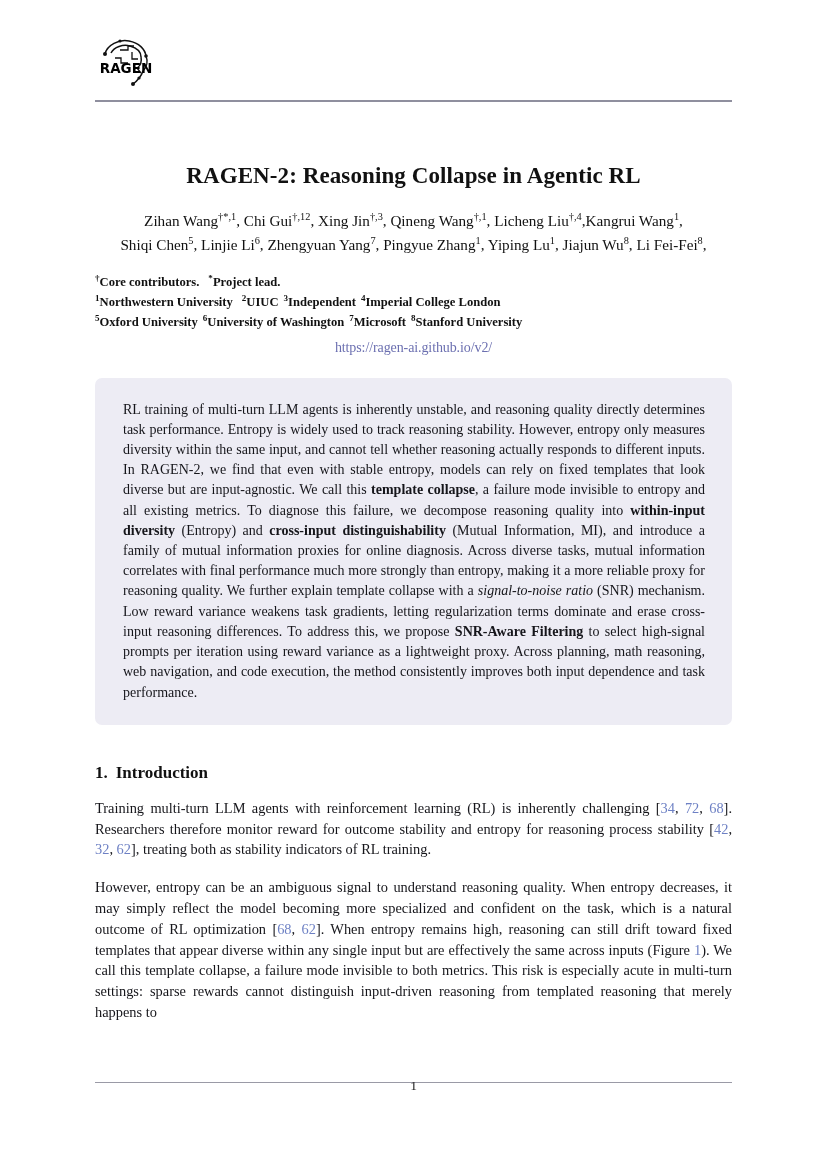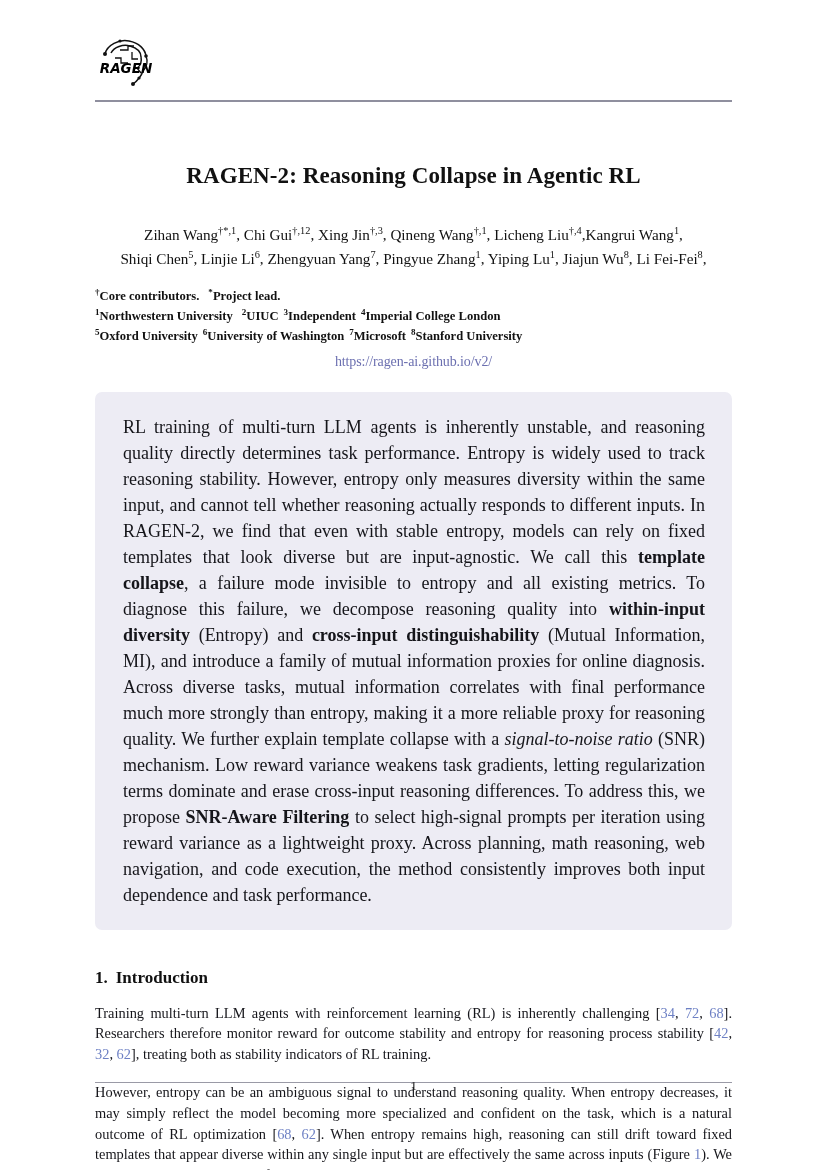--- a/index.html
+++ b/index.html
@@ -42,21 +42,20 @@
   }
 
   
   .header {
     position: relative;
     height: 62px;
     margin-top: 32px;
     display: flex;
     align-items: flex-start;
     justify-content: space-between;
-    font-style: italic;
   }
   .ragen-logo {
     width: 62px;
     height: 60px;
     position: relative;
   }
   .ragen-logo svg { display:block; }
   .mll-logo {
     width: 96px;
     height: 56px;
@@ -95,21 +94,21 @@
     text-align: center;
     font-size: 23px;
     font-weight: bold;
     letter-spacing: 0.1px;
     margin-top: 61px;
     color: #111;
   }
 
   
   .authors {
-    margin-top: 34px;
+    margin-top: 20px;
     text-align: center;
     font-size: 15.2px;
     line-height: 1.62;
     color: #111;
   }
   .authors sup { font-size: 0.68em; vertical-align: super; line-height: 0; }
 
   
   .notes {
     margin-top: 15px;
@@ -134,21 +133,21 @@
 
   
   .abstract-box {
     margin-top: 22px;
     background: #edecf4;
     border-radius: 7px;
     padding: 22px 27px 22px 28px;
   }
   .abstract-box p {
     margin: 0;
-    font-size: 18px;
+    font-size: 14px;
     line-height: 1.445;
     text-align: justify;
     text-justify: inter-word;
     color: #15151a;
     hyphens: none;
   }
   .abstract-box b { font-weight: bold; }
   .abstract-box i { font-style: italic; }
 
   

